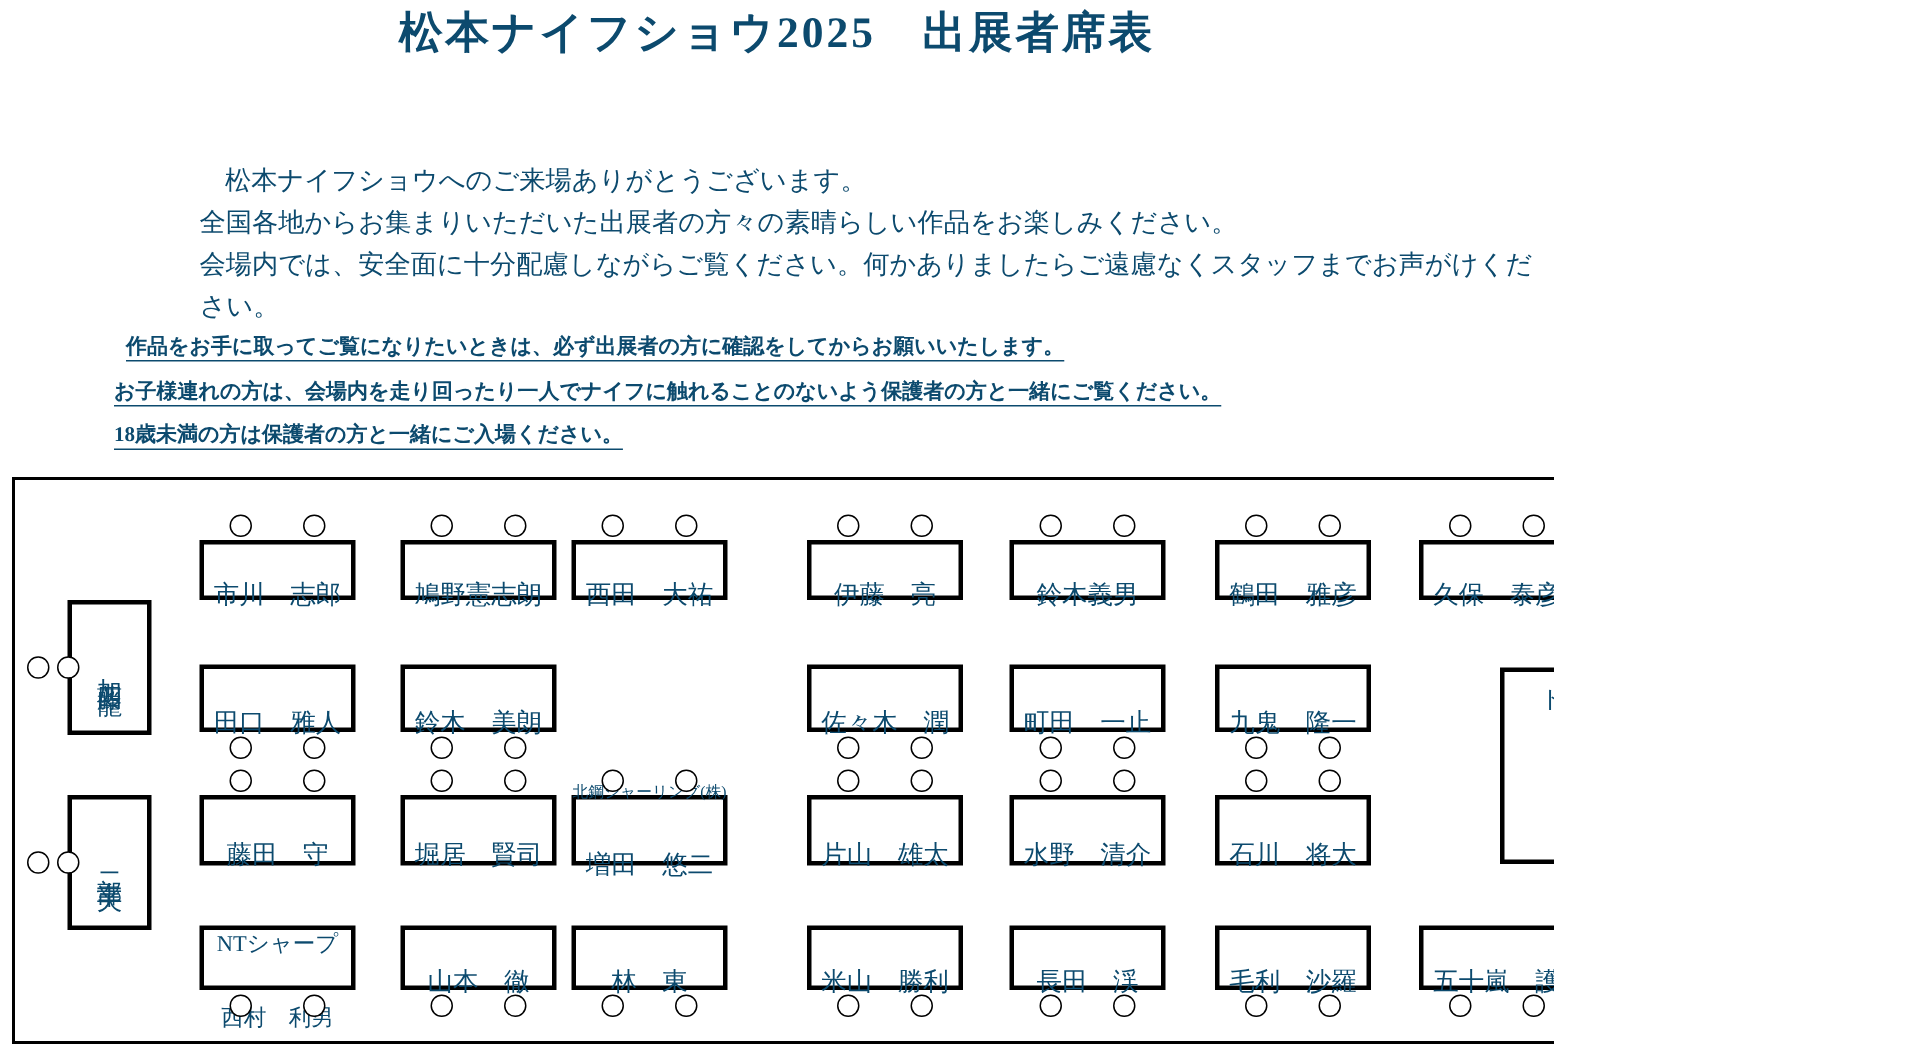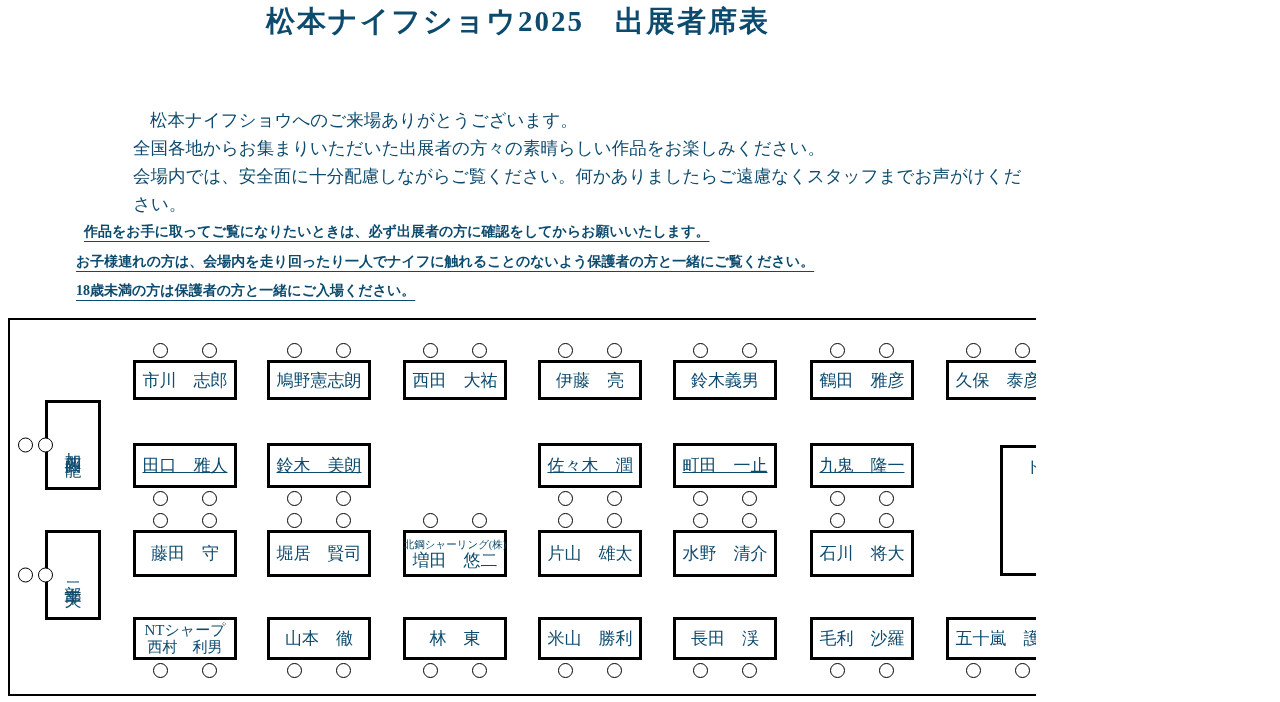--- a/index.html
+++ b/index.html
@@ -24,27 +24,27 @@
   .w-bottom  { left:8px;    top:694px; width:1202px; height:2px; }
   .w-right-a { left:1208px; top:318px; width:2px;    height:271px; }
   .w-right-b { left:1208px; top:659px; width:2px;    height:37px; }
   
   .booth {
     position:absolute; box-sizing:border-box; width:104px; border:3px solid #000; background:#fff;
     display:flex; flex-direction:column; align-items:center; justify-content:center;
     text-align:center; font-size:17px;
   }
   .r1 { top:360px; height:40px; }
-  .r2 { top:443px; height:45px;text-decoration:underline; }
+  .r2 { top:443px; height:45px; }
   .r3 { top:530px; height:47px; }
   .r4 { top:617px; height:43px; }
-  .c1 { left:133px; } .c2 { left:267px; } .c3 { left:403px;text-align:center; } .c4 { left:538px; }
+  .c1 { left:133px; } .c2 { left:267px; } .c3 { left:381px;text-align:center; } .c4 { left:538px; }
   .c5 { left:673px; } .c6 { left:810px; } .c7 { left:946px; }
   .c8 { left:1083px; width:98px; }
-  .bname { display:block; line-height:19px; white-space:nowrap; }
+  .bname { display:block; line-height:19px; white-space:nowrap;margin-top:32px; }
   .sub { display:block; font-size:10.5px; line-height:13px; white-space:nowrap; }
   .twolines .bname { font-size:15px; line-height:17px; }
   
   .chairs { position:absolute; left:0; width:100%; display:flex; justify-content:center; gap:34px; }
   .chairs::before, .chairs::after {
     content:""; display:block; width:13px; height:13px; border:1.5px solid #000; border-radius:50%; background:#fff;
   }
   .chairs.above { top:-20px; }
   .chairs.below { bottom:-21px; }
   .chairs-left {

